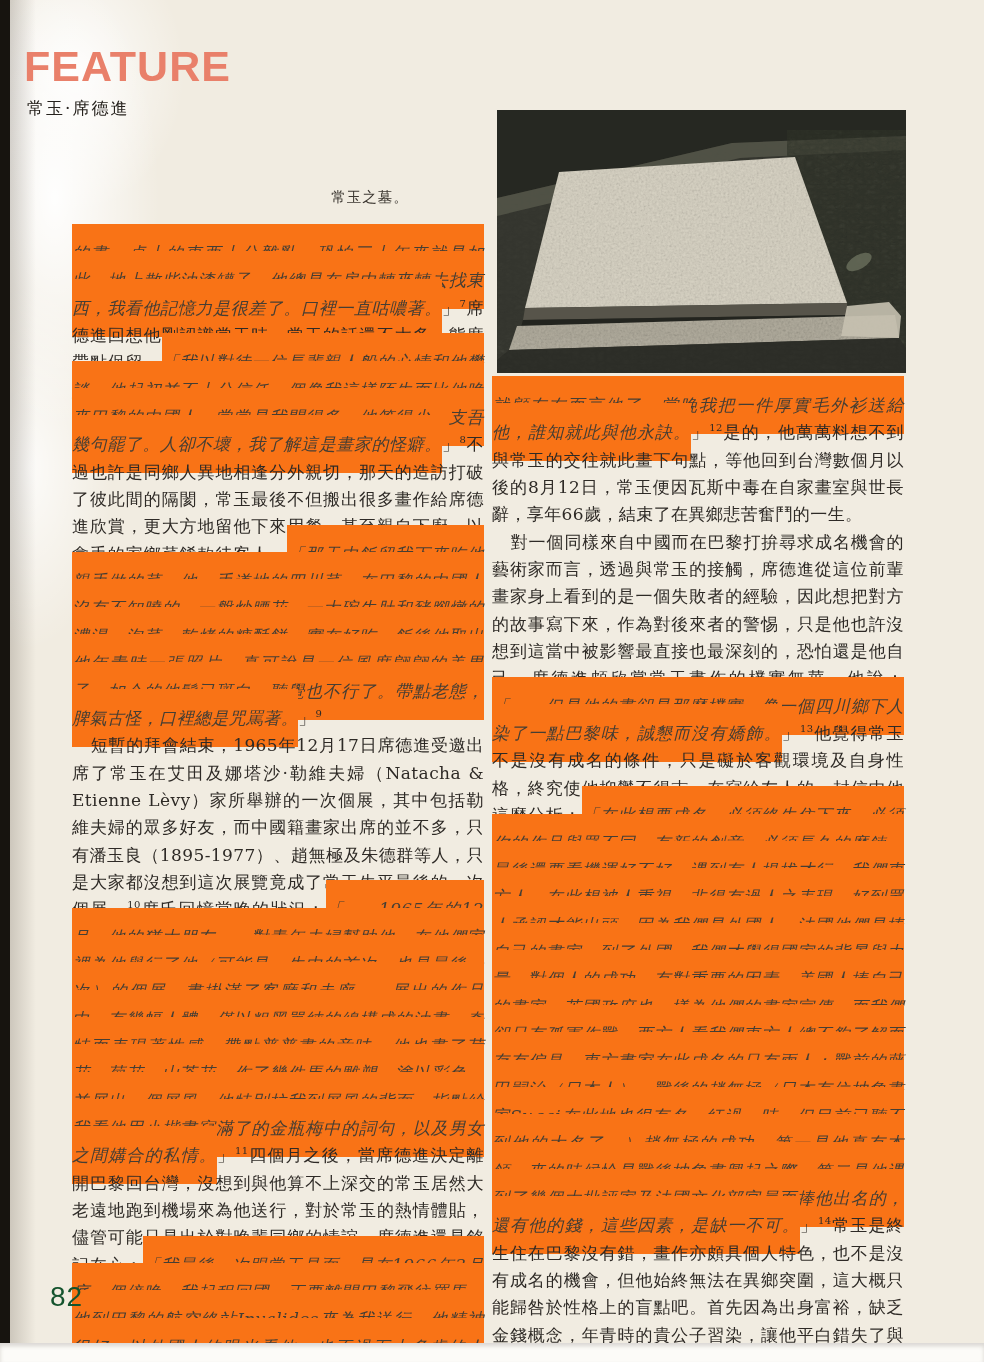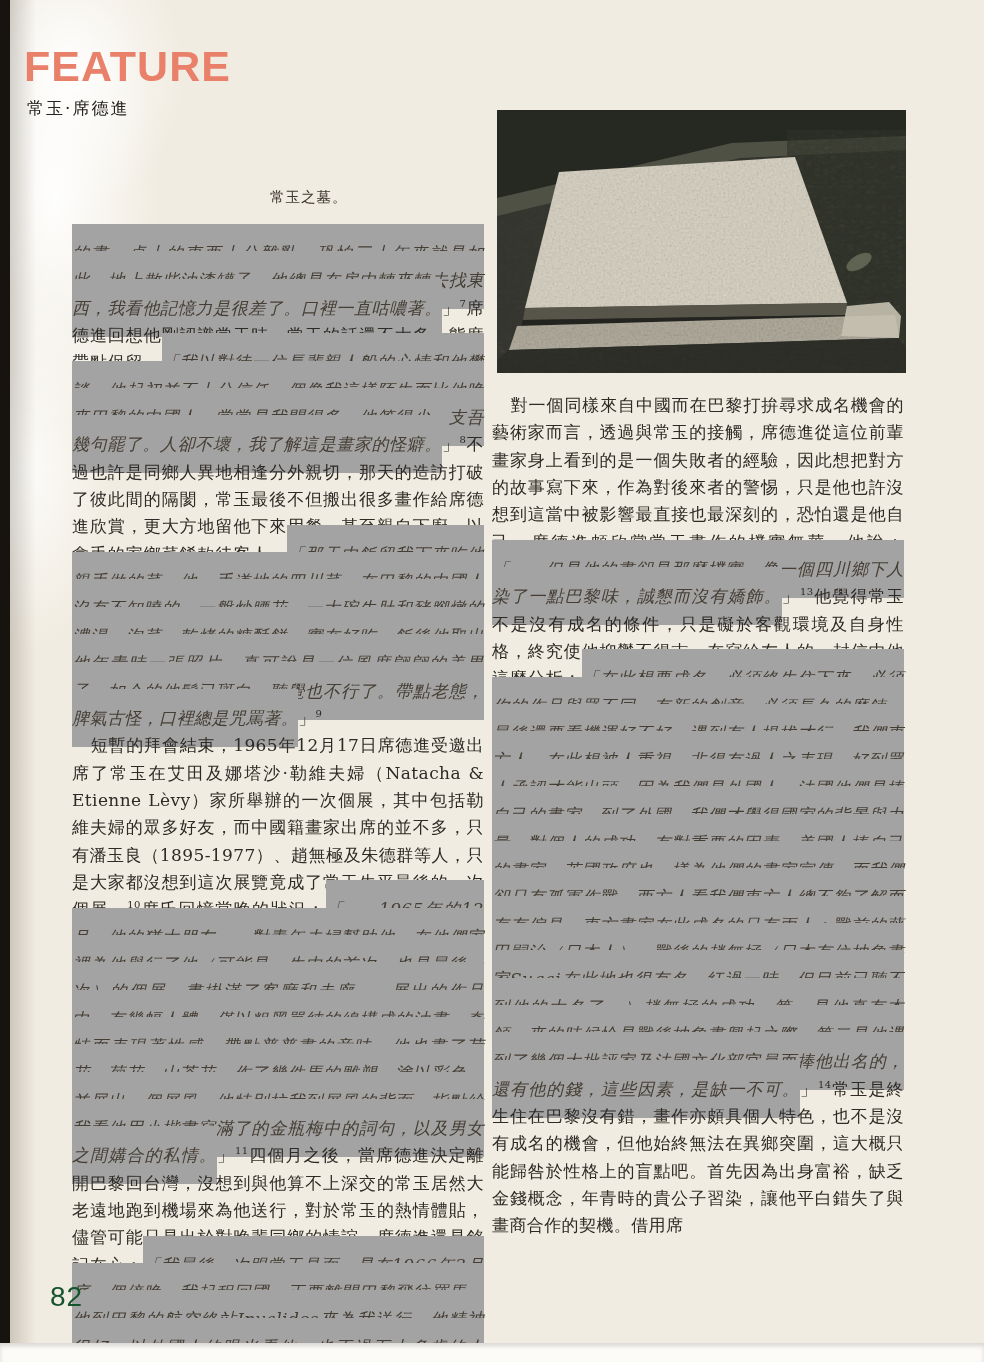--- a/index.html
+++ b/index.html
@@ -8,31 +8,31 @@
   .spine{position:absolute;left:0;top:0;width:10px;height:1362px;background:#17140f;}
   .spine-shadow{position:absolute;left:10px;top:0;width:26px;height:1362px;
         background:linear-gradient(90deg,rgba(40,30,20,.18),rgba(40,30,20,0));}
   .white-wash{position:absolute;left:8px;top:0;width:260px;height:900px;pointer-events:none;
         background:radial-gradient(ellipse 150px 330px at 18% 22%,rgba(255,255,255,.95),rgba(255,255,255,0) 70%),
                    radial-gradient(ellipse 120px 260px at 8% 52%,rgba(255,255,255,.8),rgba(255,255,255,0) 70%),
                    radial-gradient(ellipse 160px 200px at 25% 8%,rgba(255,255,255,.9),rgba(255,255,255,0) 70%);}
   .feature-title{position:absolute;left:24px;top:42px;font-family:"Liberation Sans","DejaVu Sans",sans-serif;
         font-weight:bold;font-size:43px;letter-spacing:1px;color:#e9806a;}
   .subtitle{position:absolute;left:27px;top:97px;font-size:17px;letter-spacing:2px;color:#26221d;text-align:right;}
-  .photo-caption{position:absolute;left:270px;top:188px;width:200px;text-align:left;
+  .photo-caption{position:absolute;left:270px;top:188px;width:200px;text-align:center;
         font-size:14.5px;letter-spacing:1px;color:#3b3630;}
   .photo{position:absolute;left:497px;top:110px;width:409px;height:263px;background:#34352e;}
   .photo svg{display:block;}
   .col{position:absolute;width:412px;font-size:17px;line-height:27.35px;text-align:justify;
        color:#2e2a26;letter-spacing:0.4px;}
   .col-left{left:72px;top:240px;}
   .col-right{left:492px;top:392px;}
   .para{margin:0;}
   .para.indent{text-indent:1.1em;}
-  .hl{background:#a3a3a3;font-style:italic;color:#453e34;padding:19px 0;}
+  .hl{background:#f97316;font-style:italic;color:#453e34;padding:19px 0;}
   .pl{}
   sup.fn{font-size:10px;font-style:normal;vertical-align:super;line-height:0;color:#2e2a26;}
   .page-number{position:absolute;left:50px;top:1281px;font-family:"Liberation Sans","DejaVu Sans",sans-serif;
         font-size:28px;letter-spacing:1px;color:#14532d;}
   .bottom-strip{position:absolute;left:0;top:1343px;width:984px;height:19px;background:#fcfbf8;
         box-shadow:inset 0 3px 4px rgba(60,50,40,.18);}
 </style>
 </head>
 <body>
 
@@ -94,20 +94,21 @@
       <rect x="0" y="228" width="409" height="35" filter="url(#noiseCoarse)" opacity="0.2" style="mix-blend-mode:overlay"></rect>
     </svg>
   </div>
 
   <div class="col col-left">
       <p class="para"><span class="hl">的畫，桌上的東西十分雜亂，恐怕三十年來就是如此。地上散些油漆罐子。他總是在房中轉來轉去找東西，我看他記憶力是很差了。口裡一直咕噥著。</span><span class="pl">」</span><sup class="fn">7</sup><span class="pl">席德進回想他剛認識常玉時，常玉的話還不太多，態度帶點保留，</span><span class="hl">「我以對待一位長輩親人般的心情和他攀談，他起初並不十分信任一個像我這樣陌生而比他晚來巴黎的中國人。常常是我問得多，他答得少，支吾幾句罷了。人卻不壞，我了解這是畫家的怪癖。</span><span class="pl">」</span><sup class="fn">8</sup><span class="pl">不過也許是同鄉人異地相逢分外親切，那天的造訪打破了彼此間的隔閡，常玉最後不但搬出很多畫作給席德進欣賞，更大方地留他下來用餐，甚至親自下廚，以拿手的家鄉菜餚款待客人，</span><span class="hl">「那天中飯留我下來吃他親手做的菜，他一手道地的四川菜，在巴黎的中國人沒有不知曉的。一盤炒腰花、一大碗牛肚和豬腳燉的濃湯、泡菜、乾烤的糖酥餅，實在好吃。飯後他取出他年青時一張照片，真可說是一位風度翩翩的美男子。如今的他髮已斑白，聽覺也不行了。帶點老態，脾氣古怪，口裡總是咒罵著。</span><span class="pl">」</span><sup class="fn">9</sup></p>
       <p class="para indent"><span class="pl">短暫的拜會結束，1965年12月17日席德進受邀出席了常玉在艾田及娜塔沙·勒維夫婦（Natacha &amp; Etienne Lèvy）家所舉辦的一次個展，其中包括勒維夫婦的眾多好友，而中國籍畫家出席的並不多，只有潘玉良（1895-1977）、趙無極及朱德群等人，只是大家都沒想到這次展覽竟成了常玉生平最後的一次個展。</span><sup class="fn">10</sup><span class="pl">席氏回憶當晚的狀況：</span><span class="hl">「……1965年的12月，他的猶太朋友，一對青年夫婦幫助他，在他們家裡為他舉行了他（可能是一生中的首次，也是最後一次）的個展。畫掛滿了客廳和走廊……展出的作品中，有幾幅人體，僅以粗黑單純的線構成的油畫，奇特而表現著性感。帶點普普畫的意味。他也畫了荷花、菊花、山茶花，作了幾件馬的雕塑，塗以彩色。並展出一個屏風，他特別拉我到屏風的背面，指點給我看他用小楷書寫滿了的金瓶梅中的詞句，以及男女之間媾合的私情。</span><span class="pl">」</span><sup class="fn">11</sup><span class="pl">四個月之後，當席德進決定離開巴黎回台灣，沒想到與他算不上深交的常玉居然大老遠地跑到機場來為他送行，對於常玉的熱情體貼，儘管可能只是出於對晚輩同鄉的情誼，席德進還是銘記在心：</span><span class="hl">「我最後一次跟常玉見面，是在1966年3月底一個傍晚，我起程回國，正要離開巴黎飛往羅馬。他到巴黎的航空終站Invalides來為我送行。他精神很好，以外國人的眼光看他，也不過五十多歲的人吧，但你若想打聽他的年紀，或問他在巴黎三四十年來是怎麼過活的？他</span></p>
     </div>
 
   <div class="col col-right">
+      <p class="para"><span class="hl">就顧左右而言他了。當晚我把一件厚實毛外衫送給他，誰知就此與他永訣。</span><span class="pl">」</span><sup class="fn">12</sup><span class="pl">是的，他萬萬料想不到與常玉的交往就此畫下句點，等他回到台灣數個月以後的8月12日，常玉便因瓦斯中毒在自家畫室與世長辭，享年66歲，結束了在異鄉悲苦奮鬥的一生。</span></p>
       <p class="para indent"><span class="pl">對一個同樣來自中國而在巴黎打拚尋求成名機會的藝術家而言，透過與常玉的接觸，席德進從這位前輩畫家身上看到的是一個失敗者的經驗，因此想把對方的故事寫下來，作為對後來者的警惕，只是他也許沒想到這當中被影響最直接也最深刻的，恐怕還是他自己。席德進頗欣賞常玉畫作的樸實無華，他說：</span><span class="hl">「……但是他的畫卻是那麼樸實，像一個四川鄉下人染了一點巴黎味，誠懇而沒有嬌飾。</span><span class="pl">」</span><sup class="fn">13</sup><span class="pl">他覺得常玉不是沒有成名的條件，只是礙於客觀環境及自身性格，終究使他抑鬱不得志。在寫給友人的一封信中他這麼分析：</span><span class="hl">「在此想要成名，必須終生住下來，必須你的作品與眾不同，有新的創意，必須長久的磨鍊，最後還要看機運好不好，遇到有人提拔才行。我們東方人，在此想被人重視，非得有過人之表現，好到眾人承認才能出頭，因為我們是外國人。法國他們是捧自己的畫家，到了外國，我們才覺得國家的背景與力量，對個人的成功，有對重要的因素。美國人捧自己的畫家，英國政府也一樣為他們的畫家宣傳，而我們卻只有孤軍作戰。西方人看我們東方人總不夠了解而存有偏見。東方畫家在此成名的只有兩人：戰前的藤田嗣治（日本人），戰後的趙無極（日本有位抽象畫家Sugai在此地也很有名，紅過一時，但目前已聽不到他的大名了。）趙無極的成功，第一是他真有本領，來的時候恰是戰後抽象畫興起之際，第二是他遇到了幾個大批評家及法國文化部官員而捧他出名的，還有他的錢，這些因素，是缺一不可。</span><span class="pl">」</span><sup class="fn">14</sup><span class="pl">常玉是終生住在巴黎沒有錯，畫作亦頗具個人特色，也不是沒有成名的機會，但他始終無法在異鄉突圍，這大概只能歸咎於性格上的盲點吧。首先因為出身富裕，缺乏金錢概念，年青時的貴公子習染，讓他平白錯失了與畫商合作的契機。借用席</span></p>
     </div>
 
   <div class="page-number">82</div>
 
   <div class="bottom-strip"></div>
 
 </div>
 
 </body></html>

